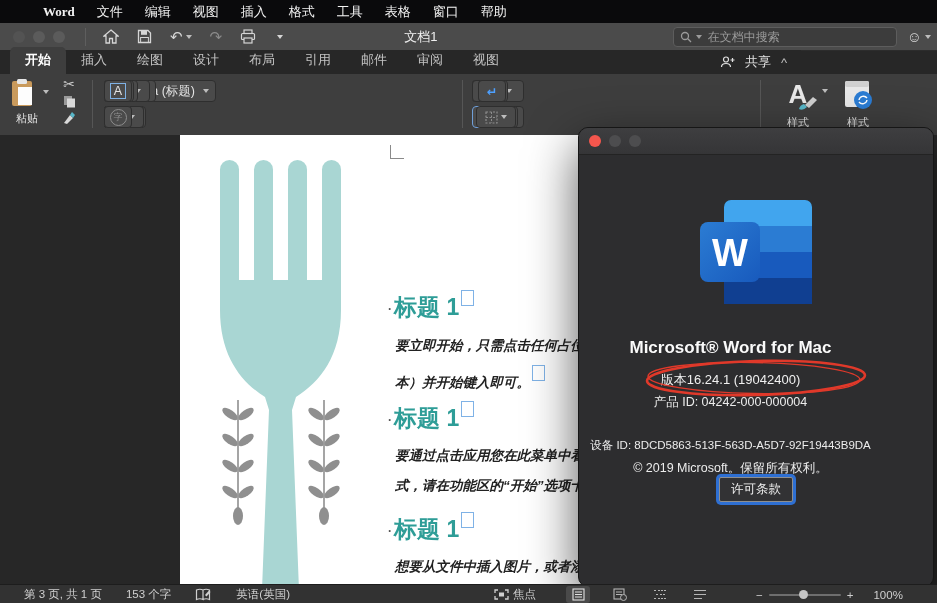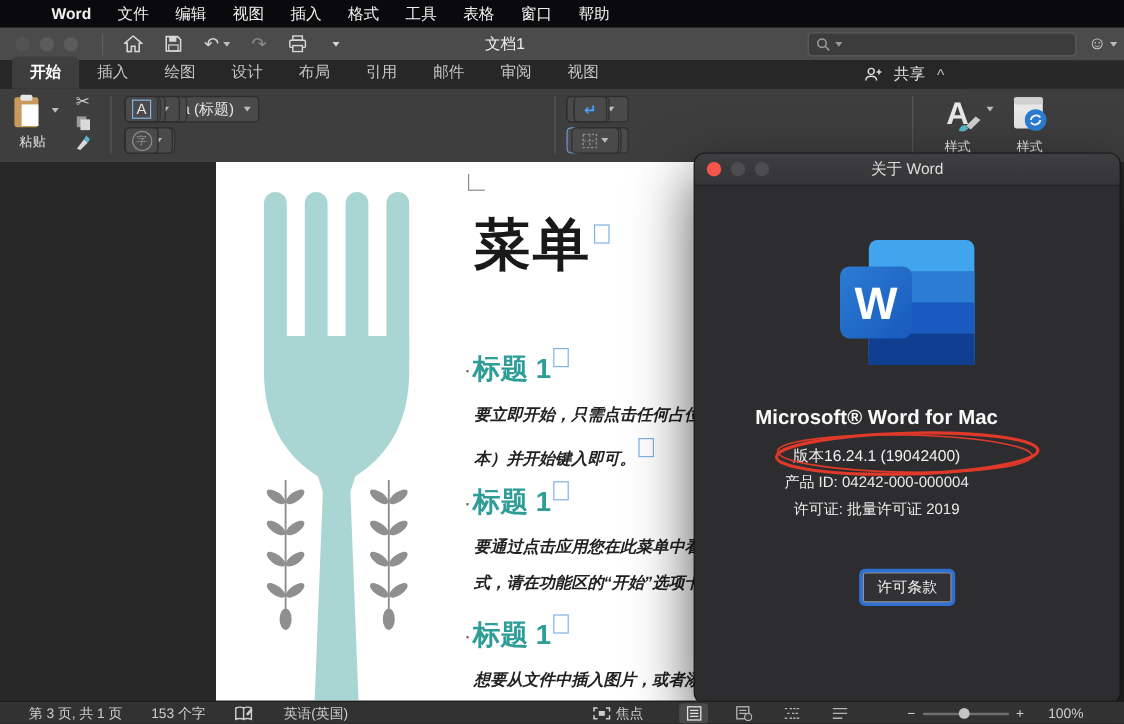--- a/index.html
+++ b/index.html
@@ -3,21 +3,21 @@
 <meta charset="utf-8">
 <style>
   html,body{margin:0;padding:0;}
   body{width:937px;height:603px;position:relative;overflow:hidden;background:#272727;
        font-family:"Liberation Sans","DejaVu Sans",sans-serif;-webkit-font-smoothing:antialiased;}
   .abs{position:absolute;}
   
   .menubar{position:absolute;left:0;top:0;width:937px;height:23px;background:#0a0a0c;
            display:flex;align-items:center;color:#f2f2f2;font-size:13px;}
   .menubar .apple{padding:0 14px 0 18px;font-size:14px;}
-  .mi{padding:0 11px;}
+  .mi{padding:0 11px;font-family:Liberation Serif, serif;}
   .mi.app{font-weight:bold;}
   
   .toolbar{position:absolute;left:0;top:23px;width:937px;height:27px;background:#4b4b4b;
            border-bottom:1px solid #2c2c2c;display:flex;align-items:center;color:#cfcfcf;}
   .lights{display:flex;gap:8px;padding:0 12px 0 13px;}
   .light{width:12px;height:12px;border-radius:50%;background:#5b5b5b;}
   .tb-sep{width:1px;height:18px;background:#5e5e5e;margin:0 8px;}
   .tbtn{display:flex;align-items:center;justify-content:center;padding:0 9px;height:27px;font-size:15px;color:#d6d6d6;}
   .caret{display:inline-block;width:0;height:0;border-left:3.5px solid transparent;border-right:3.5px solid transparent;border-top:4px solid #bdbdbd;margin-left:3px;}
   .doc-title{font-size:13px;color:#f0f0f0;margin-left:112px;}
@@ -126,20 +126,21 @@
   <div class="tbtn">
       <span class="caret" style="border-top-color:#d6d6d6;"></span>
     </div>
   <span class="doc-title">文档1</span>
   <div class="searchbox">
     <svg width="12" height="12" viewBox="0 0 12 12">
         <circle cx="5" cy="5" r="3.5" fill="none" stroke="#9b9b9b" stroke-width="1.3"></circle>
         <line x1="7.8" y1="7.8" x2="11" y2="11" stroke="#9b9b9b" stroke-width="1.3"></line>
       </svg>
     <span class="caret" style="border-top-color:#9b9b9b;margin:0;"></span>
+    <input type="text" placeholder="在文档中搜索" style="">
   </div>
   <div class="smiley">
     <span>☺</span>
       <span class="caret"></span>
   </div>
 </div>
 
 <div class="tabrow">
   <span class="tab sel">开始</span>
   <span class="tab">插入</span>
@@ -447,21 +448,20 @@
             </g>
           <g>
               <ellipse cx="-8" cy="92" rx="9" ry="4" transform="rotate(35 -8 92)"></ellipse>
               <ellipse cx="8" cy="92" rx="9" ry="4" transform="rotate(-35 8 92)"></ellipse>
             </g>
           <ellipse cx="0" cy="116" rx="5" ry="9"></ellipse>
         </g>
       </g>
     </svg>
 
-    <div class="doc-big-title"><span>菜单</span><span class="ph"></span></div>
 
     <div class="h1" style="top:155px;"><span class="bullet">·</span><span>标题 1</span><span class="ph"></span></div>
     <div class="bodyln" style="top:202px;">要立即开始，只需点击任何占位</div>
     <div class="bodyln" style="top:230px;"><span>本）并开始键入即可。</span><span class="ph"></span></div>
 
     <div class="h1" style="top:266px;"><span class="bullet">·</span><span>标题 1</span><span class="ph"></span></div>
     <div class="bodyln" style="top:312px;">要通过点击应用您在此菜单中看</div>
     <div class="bodyln" style="top:342px;">式，请在功能区的“开始”选项卡上</div>
 
     <div class="h1" style="top:377px;"><span class="bullet">·</span><span>标题 1</span><span class="ph"></span></div>
@@ -469,21 +469,20 @@
   </div>
 </div>
 
 <div class="dialog">
   <div class="dlg-titlebar">
     <div class="dlg-lights">
       <div class="dlg-light" style="background:#f4564d;"></div>
       <div class="dlg-light" style="background:#4d4d4f;"></div>
       <div class="dlg-light" style="background:#4d4d4f;"></div>
     </div>
-    <div class="dlg-title">关于 Word</div>
   </div>
 
   <svg class="abs" style="left:119px;top:70px;" width="116" height="108" viewBox="0 0 116 108">
     <defs>
       <linearGradient id="wsq" x1="0" y1="0" x2="1" y2="1">
         <stop offset="0" stop-color="#2b7cd3"></stop>
           <stop offset="1" stop-color="#185abd"></stop>
       </linearGradient>
     </defs>
     <g>
@@ -497,21 +496,22 @@
     </g>
   </svg>
 
   <div class="dlg-line" style="top:210px;font-size:17px;font-weight:bold;color:#fafafa;">Microsoft® Word for Mac</div>
   <div class="dlg-line" style="top:243px;font-size:13px;color:#f0f0f0;">版本16.24.1 (19042400)</div>
   <svg class="abs" style="left:62px;top:228px;" width="230" height="44" viewBox="0 0 230 44">
     <ellipse cx="115" cy="22" rx="109" ry="17" fill="none" stroke="#e0392a" stroke-width="2.6" transform="rotate(-1.5 115 22)"></ellipse>
     <ellipse cx="113" cy="22" rx="106" ry="15.5" fill="none" stroke="#e0392a" stroke-width="1.4" transform="rotate(1 113 22)"></ellipse>
   </svg>
   <div class="dlg-line" style="top:266px;font-size:12.5px;">产品 ID: 04242-000-000004</div>
-  <div class="dlg-line" style="top:288px;font-size:12.5px;">许可证: 批量许可证 2019</div>
+  <div class="dlg-line" style="top:310px;font-size:11.5px;">设备 ID: 8DCD5863-513F-563D-A5D7-92F19443B9DA</div>
+  <div class="dlg-line" style="top:332px;font-size:12.5px;">© 2019 Microsoft。保留所有权利。</div>
   <div class="dlg-btn">许可条款</div>
 </div>
 
 <div class="statusbar">
   <span class="sb-item" style="padding-left:24px;">第 3 页, 共 1 页</span>
   <span class="sb-item">153 个字</span>
   <span class="sb-item">
     <svg width="17" height="13" viewBox="0 0 17 13">
         <path d="M1.5 2 Q5 0.5 8 2 V11.5 Q5 10 1.5 11.5 Z M8 2 Q11 0.5 14.5 2 V11.5 Q11 10 8 11.5" fill="none" stroke="#cfcfcf" stroke-width="1.2"></path>
         <path d="M10 7 L14 2.5 L15.5 4 L11.5 8.5 Z" fill="#cfcfcf"></path>

